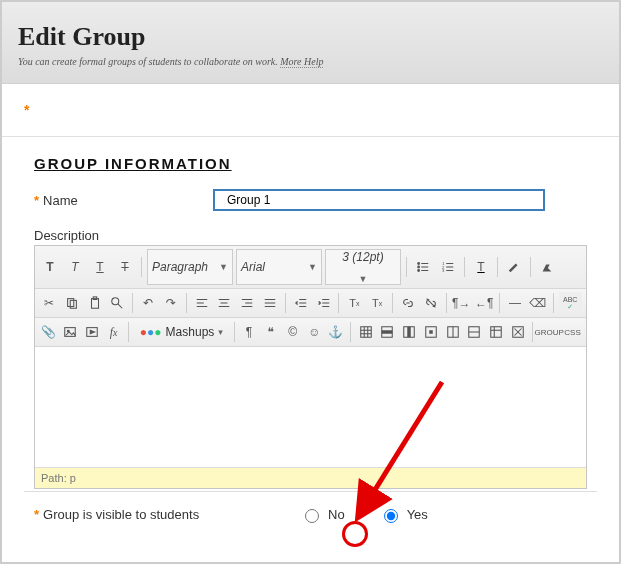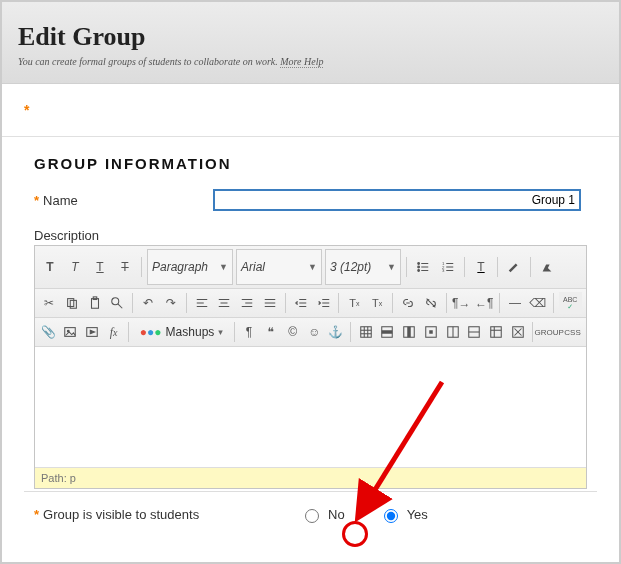--- a/index.html
+++ b/index.html
@@ -49,38 +49,38 @@
   }
   .star { color: #f57c00; font-style: normal; font-weight: bold; font-family: Arial,sans-serif;}
   .section-hr { border: none; border-top: 1px solid #e0e0e0; margin: 18px -22px; }
   .section-title {
     font-family: Arial, sans-serif;
     font-weight: bold;
     font-size: 15px;
     letter-spacing: 2px;
     color: #111;
     margin: 10px 0 18px 10px;
+    text-decoration: underline;
   }
   .field-row {
     display: flex;
     align-items: center;
     margin-bottom: 18px;
     font-family: Arial, sans-serif;
     font-size: 13px;
   }
   .field-label { width: 190px; display:flex; align-items:center; gap:4px; color:#333; padding-left:10px;}
   .text-input {
-    width: 366px;
-    padding: 2px 4px;
+    width: 330px;
+    padding: 2px 12px;
     font-family: Arial, sans-serif;
     font-size: 12px;
     border: 1px solid #3b7dbf;
     outline: 1px solid #3b7dbf;
     height: 20px;
-    text-align: right;
   }
   .desc-label { font-family: Arial, sans-serif; font-size: 13px; color:#333; padding-left:10px; margin-bottom:2px;}
   .editor {
     border: 1px solid #c5c5c5;
     margin: 0 10px;
     font-family: Arial, sans-serif;
     font-size: 12px;
   }
   .toolbar-row {
     display:flex;
@@ -108,21 +108,21 @@
     font-size:12px;
     color:#444;
     display:flex; align-items:center; justify-content:space-between;
     cursor:pointer;
     gap:4px;
     font-style:italic;
   }
   .dd .arr { font-size:9px; color:#666;}
   .dd-para { width:86px;}
   .dd-font { width:86px;}
-  .dd-size { width:76px;}
+  .dd-size { width:76px;flex-direction:column;}
   .mashups { display:flex; align-items:center; gap:4px; padding:0 6px; height:22px; border:0; background:none; cursor:pointer; font-size:12px; color:#333;}
   .mash-icon { font-size:12px;}
   .editor-body { height:120px; background:#fff; }
   .editor-footer {
     font-family: Arial, sans-serif;
     font-size:11px; color:#777;
     padding:4px 6px;
     border-top:1px solid #ddd;
     background:#fef9c3;
   }

